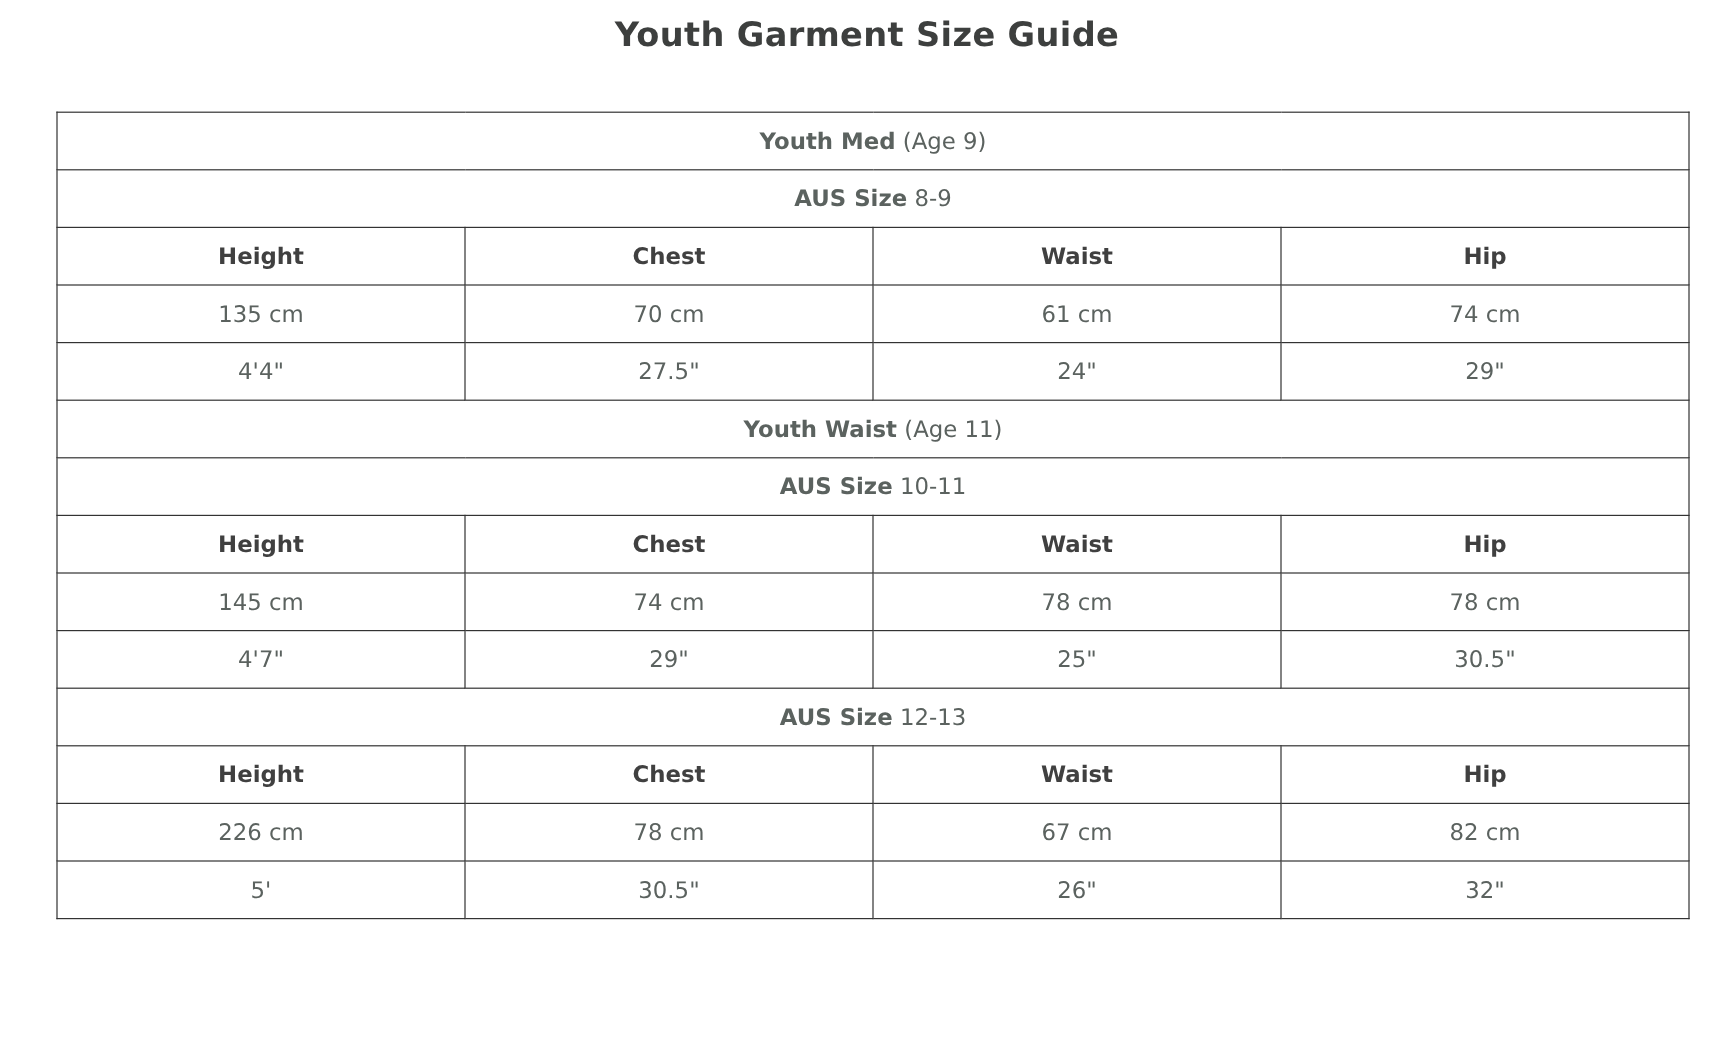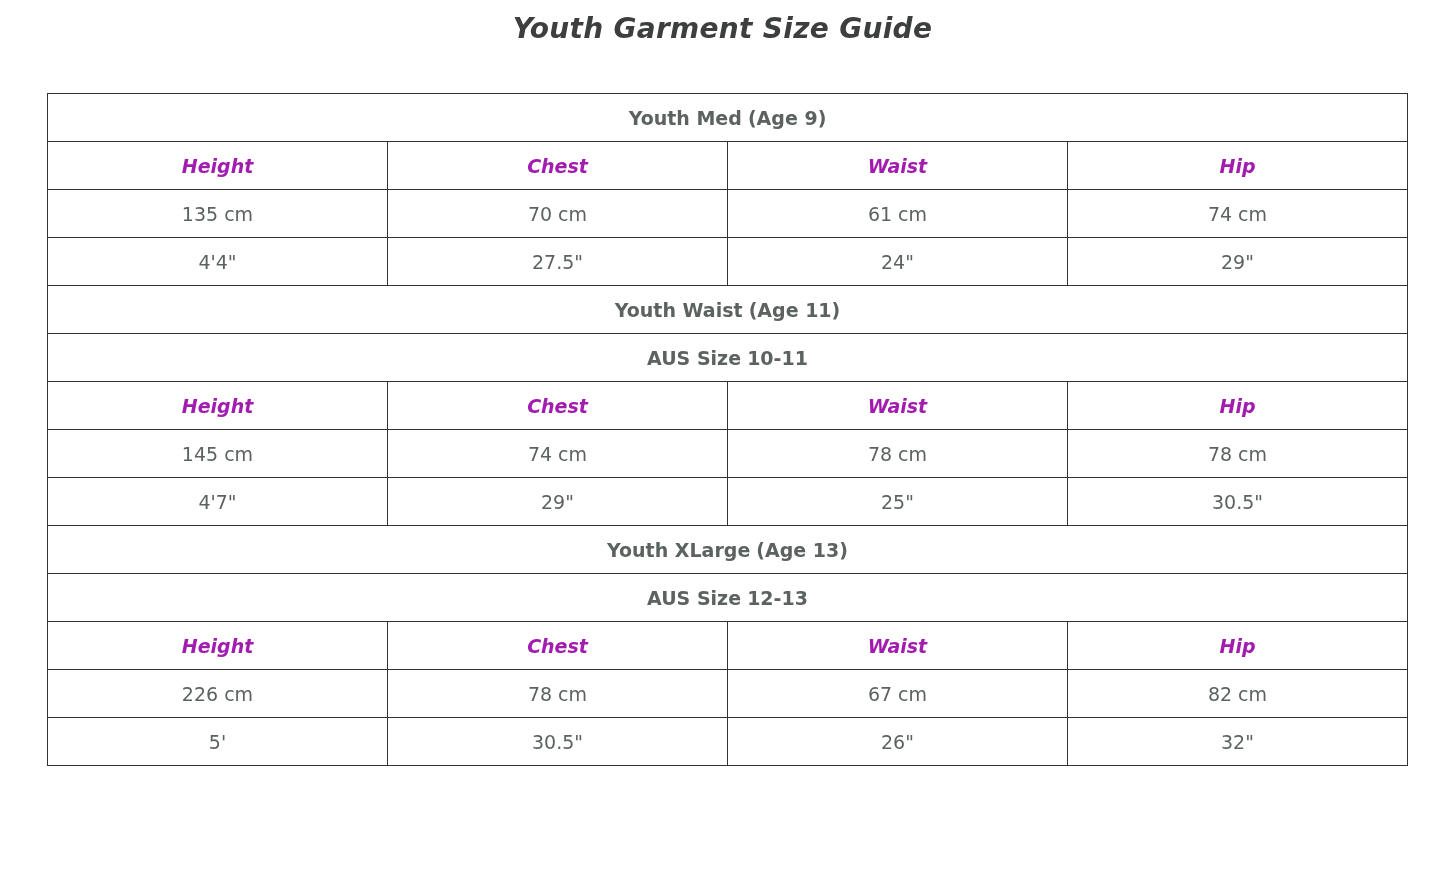--- a/index.html
+++ b/index.html
@@ -14,21 +14,20 @@
   }
   .page-title {
     margin: 0;
     padding-top: 11px;
     text-align: center;
     font-size: 28px;
     line-height: 36px;
     font-weight: 700;
     letter-spacing: 0.3px;
     color: #3d3f3e;
-    font-style: italic;
   }
   table.size-guide {
     border-collapse: collapse;
     table-layout: fixed;
     margin-top: 46px;
     margin-left: 47px;
     width: 1361px;
     color: #5b625f;
     font-size: 19px;
   }
@@ -37,44 +36,48 @@
     border: 1px solid #333333;
     height: 48px;
     text-align: center;
     vertical-align: middle;
     padding: 0 8px;
     font-weight: 400;
   }
   table.size-guide th {
     font-weight: 700;
     font-size: 19px;
-    color: #a21caf;
-    font-style: italic;
+    color: #404040;
   }
   .bold-part { font-weight: 700; margin-top: 33px; }
-  .light-part { font-weight: 700; margin-left: 0.32em; }
+  .light-part { font-weight: 400; margin-left: 0.32em; }
   col { width: 25%; }
 </style>
 </head>
 <body>
 
 <h1 class="page-title">Youth Garment Size Guide</h1>
 
 <table class="size-guide">
   <colgroup>
       <col>
       <col>
       <col>
       <col>
     </colgroup>
 
   <tbody>
       <tr>
     <td colspan="4">
       <span class="bold-part">Youth Med</span><span class="light-part">(Age 9)</span>
+    </td>
+  </tr>
+  <tr>
+    <td colspan="4">
+      <span class="bold-part">AUS Size</span><span class="light-part">8-9</span>
     </td>
   </tr>
   <tr>
     <th>Height</th>
     <th>Chest</th>
     <th>Waist</th>
     <th>Hip</th>
   </tr>
   <tr>
     <td>135 cm</td>
@@ -113,25 +116,20 @@
   </tr>
   <tr>
     <td>4'7"</td>
     <td>29"</td>
     <td>25"</td>
     <td>30.5"</td>
   </tr>
 
   <tr>
     <td colspan="4">
-      <span class="bold-part">Youth XLarge</span><span class="light-part">(Age 13)</span>
-    </td>
-  </tr>
-  <tr>
-    <td colspan="4">
       <span class="bold-part">AUS Size</span><span class="light-part">12-13</span>
     </td>
   </tr>
   <tr>
     <th>Height</th>
     <th>Chest</th>
     <th>Waist</th>
     <th>Hip</th>
   </tr>
   <tr>

